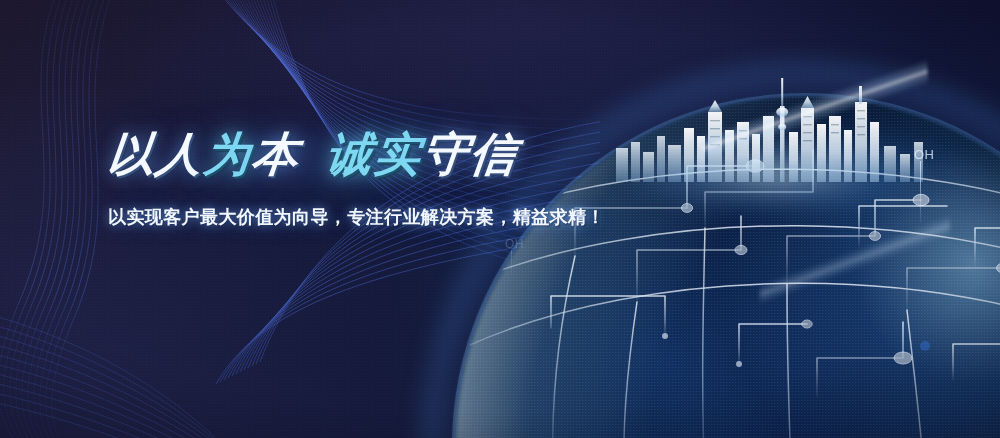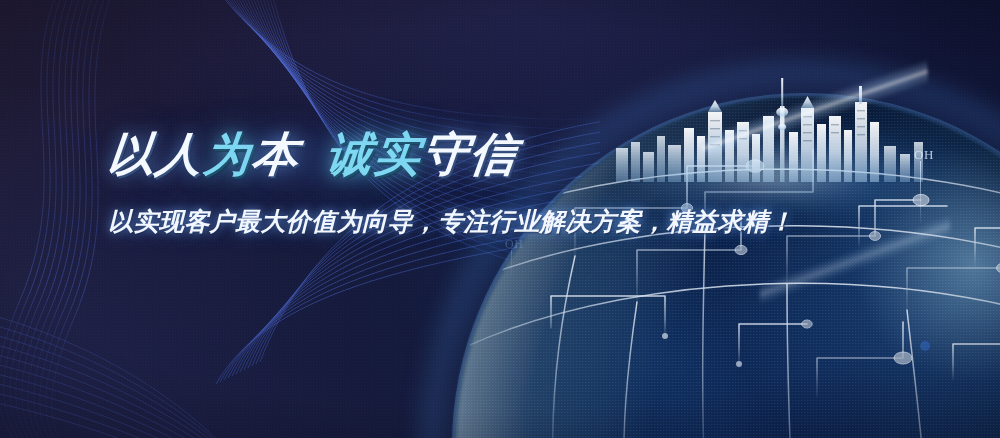--- a/index.html
+++ b/index.html
@@ -114,21 +114,21 @@
   .ray2{
     position:absolute;left:760px;top:120px;width:190px;height:280px;
     background:linear-gradient(160deg, rgba(0,0,0,0) 47%, rgba(200,230,255,.22) 49.5%, rgba(255,255,255,.34) 50%, rgba(200,230,255,.20) 50.6%, rgba(0,0,0,0) 53%);
     filter:blur(2px);pointer-events:none;
   }
 
   
   .marker{position:absolute;pointer-events:none;}
   .marker .mk-label{
     font-size:13px;letter-spacing:.5px;line-height:1;
-    font-family:Liberation Serif, serif;
+    font-family:Liberation Sans, sans-serif;
   }
   .marker .mk-stem{
     width:1px;margin-left:6px;
     background:linear-gradient(to bottom, rgba(215,232,255,.85), rgba(215,232,255,.05));
   }
   #marker-oh-right{left:914px;top:148px;}
   #marker-oh-right .mk-label{color:rgba(226,238,255,.80);}
   #marker-oh-right .mk-stem{height:62px;}
   #marker-oh-left{left:505px;top:238px;}
   #marker-oh-left .mk-label{color:rgba(168,192,232,.30);font-size:12px;}
@@ -164,29 +164,28 @@
     text-shadow:
       2px 2px 0 rgba(30,86,112,.8),
       3px 3px 1px rgba(18,54,76,.6),
       0 0 16px rgba(110,220,255,.60),
       0 0 36px rgba(60,180,240,.40);
   }
   .hl-gap{display:inline-block;width:26px;}
 
   #subtitle{
     margin-top:19px;
-    font-size:25px;font-weight:700;
+    font-size:18px;font-weight:700;
     color:#f2f7ff;
     letter-spacing:.4px;
     white-space:nowrap;
     text-shadow:
       0 0 10px rgba(120,175,255,.70),
       0 0 22px rgba(60,120,215,.45),
       1px 1px 2px rgba(10,16,40,.9);
-    font-style: italic;
   }
   .headline-halo{
     position:absolute;left:70px;top:118px;width:500px;height:86px;
     background:radial-gradient(55% 60% at 48% 50%, rgba(62,96,178,.30) 0%, rgba(30,50,120,.12) 52%, rgba(0,0,0,0) 78%);
     filter:blur(16px);pointer-events:none;
   }
 </style>
 </head>
 <body>
 

